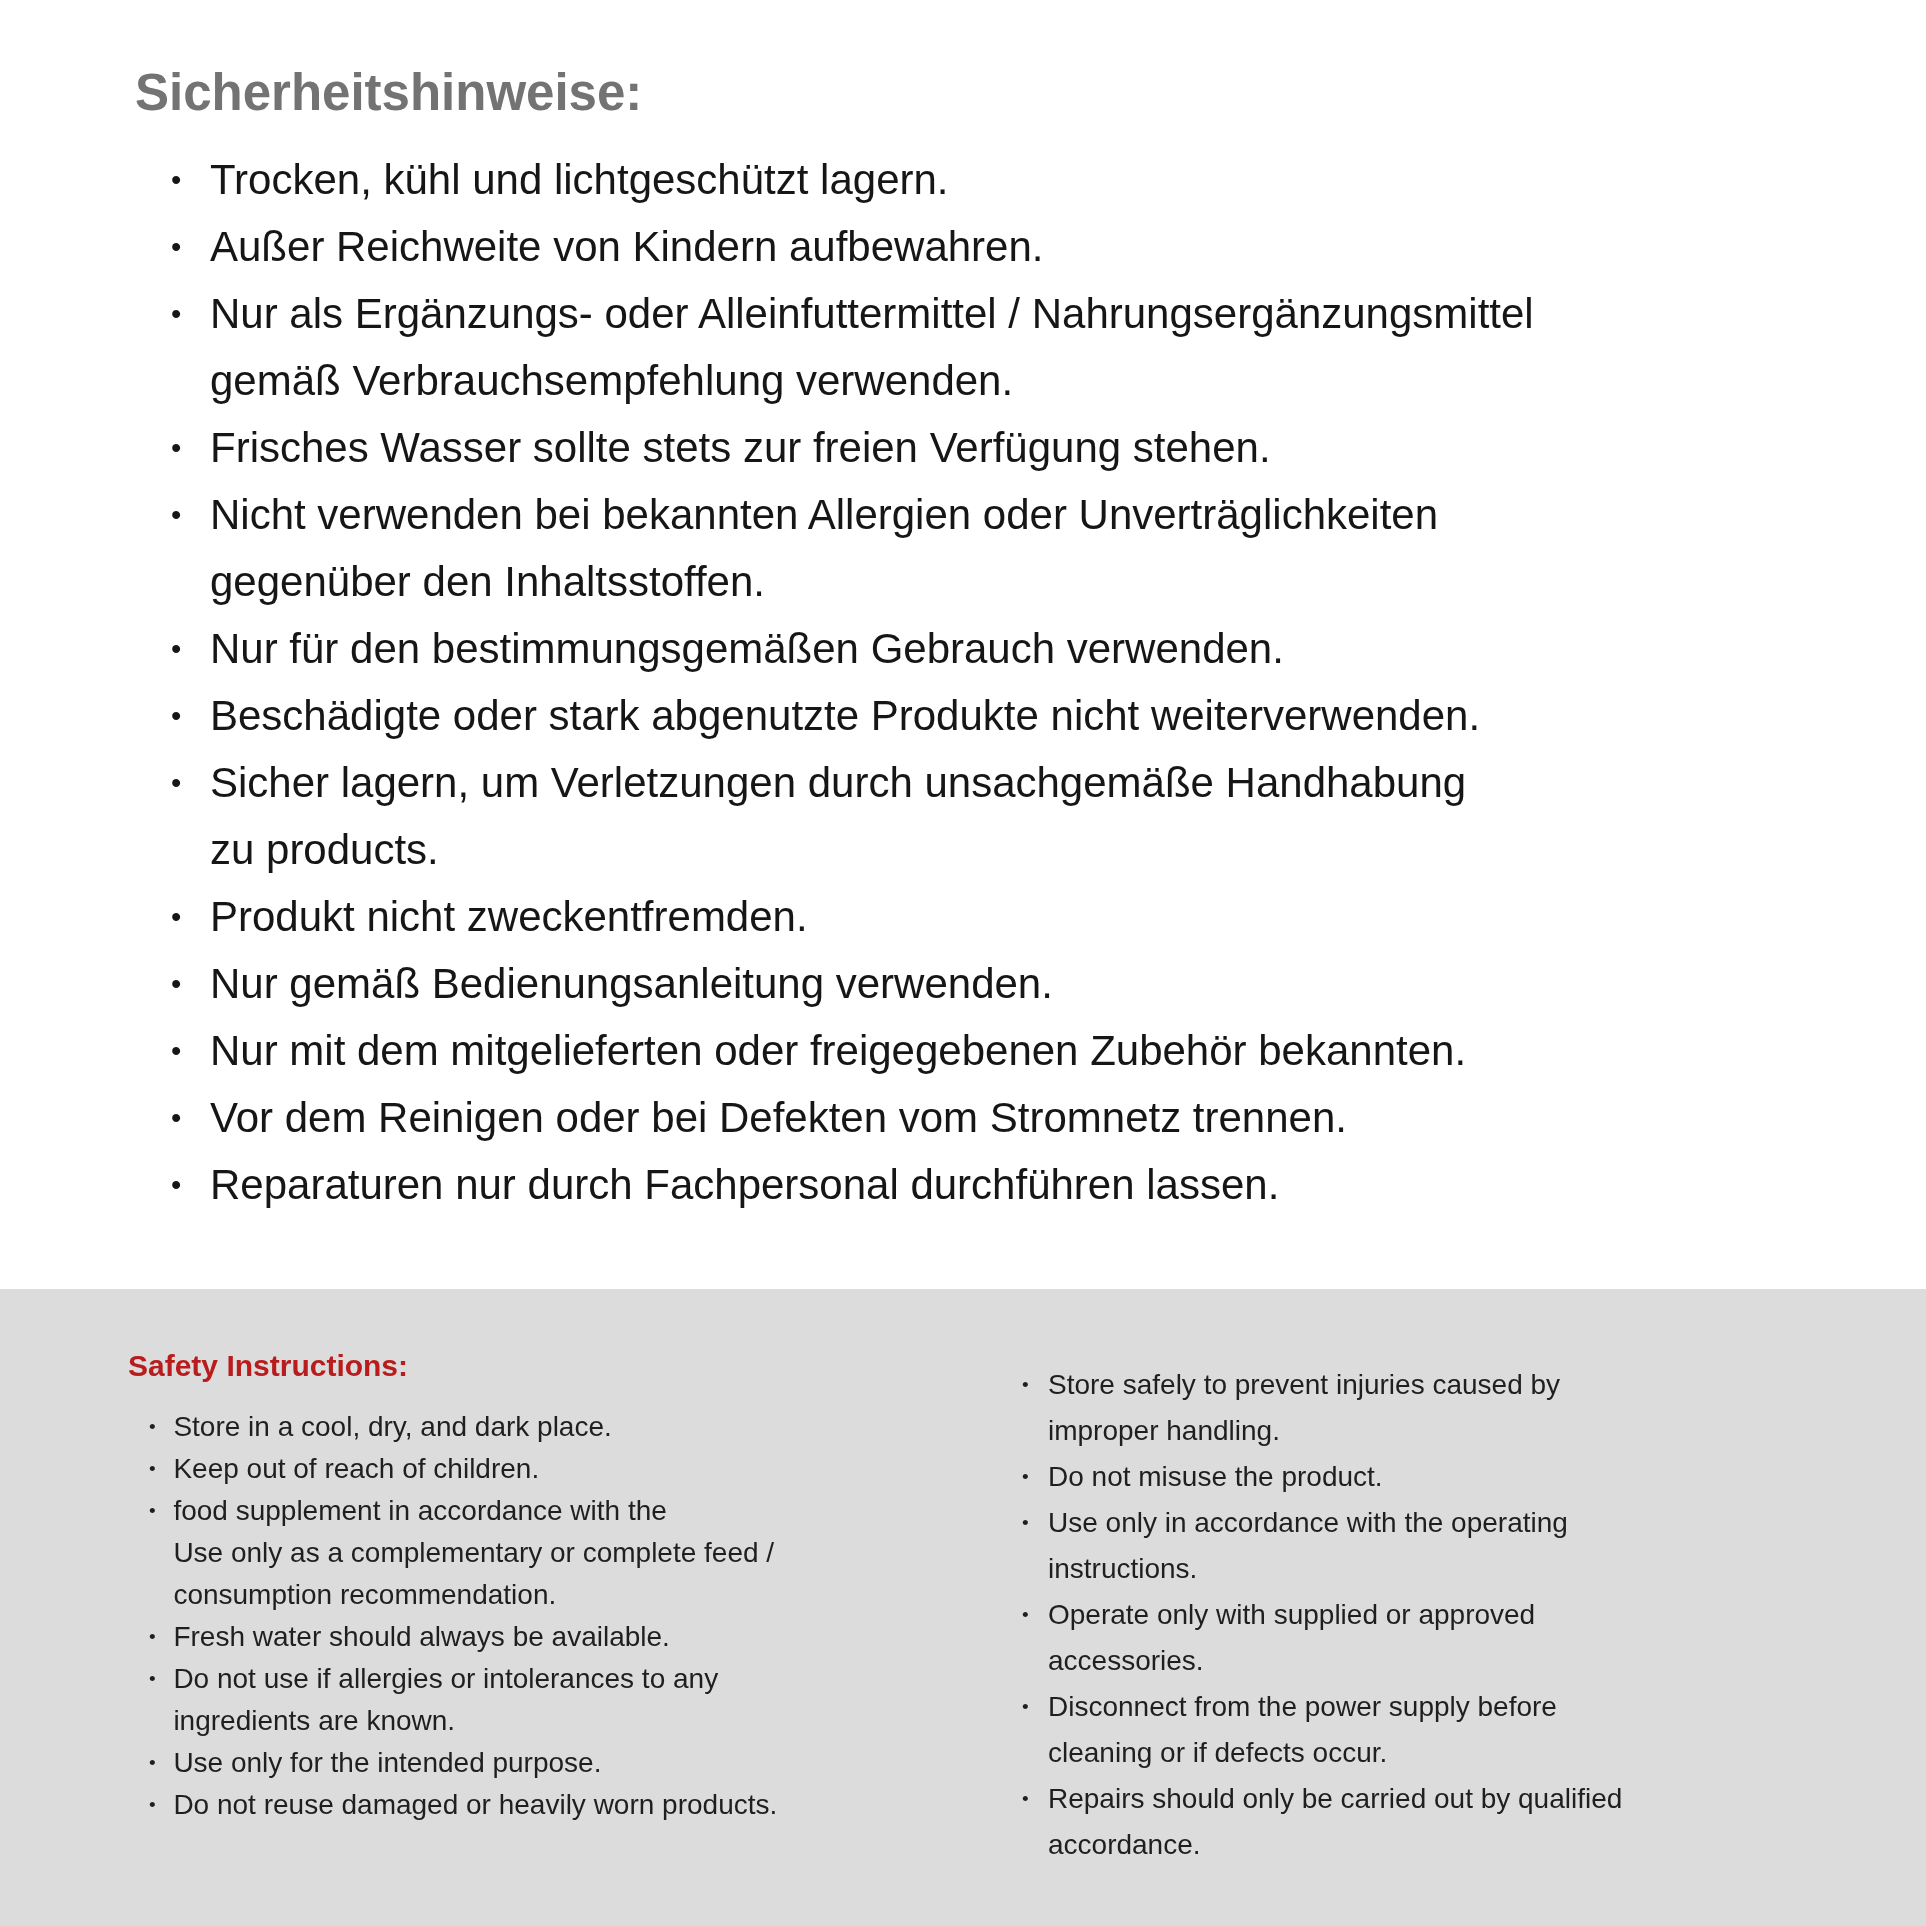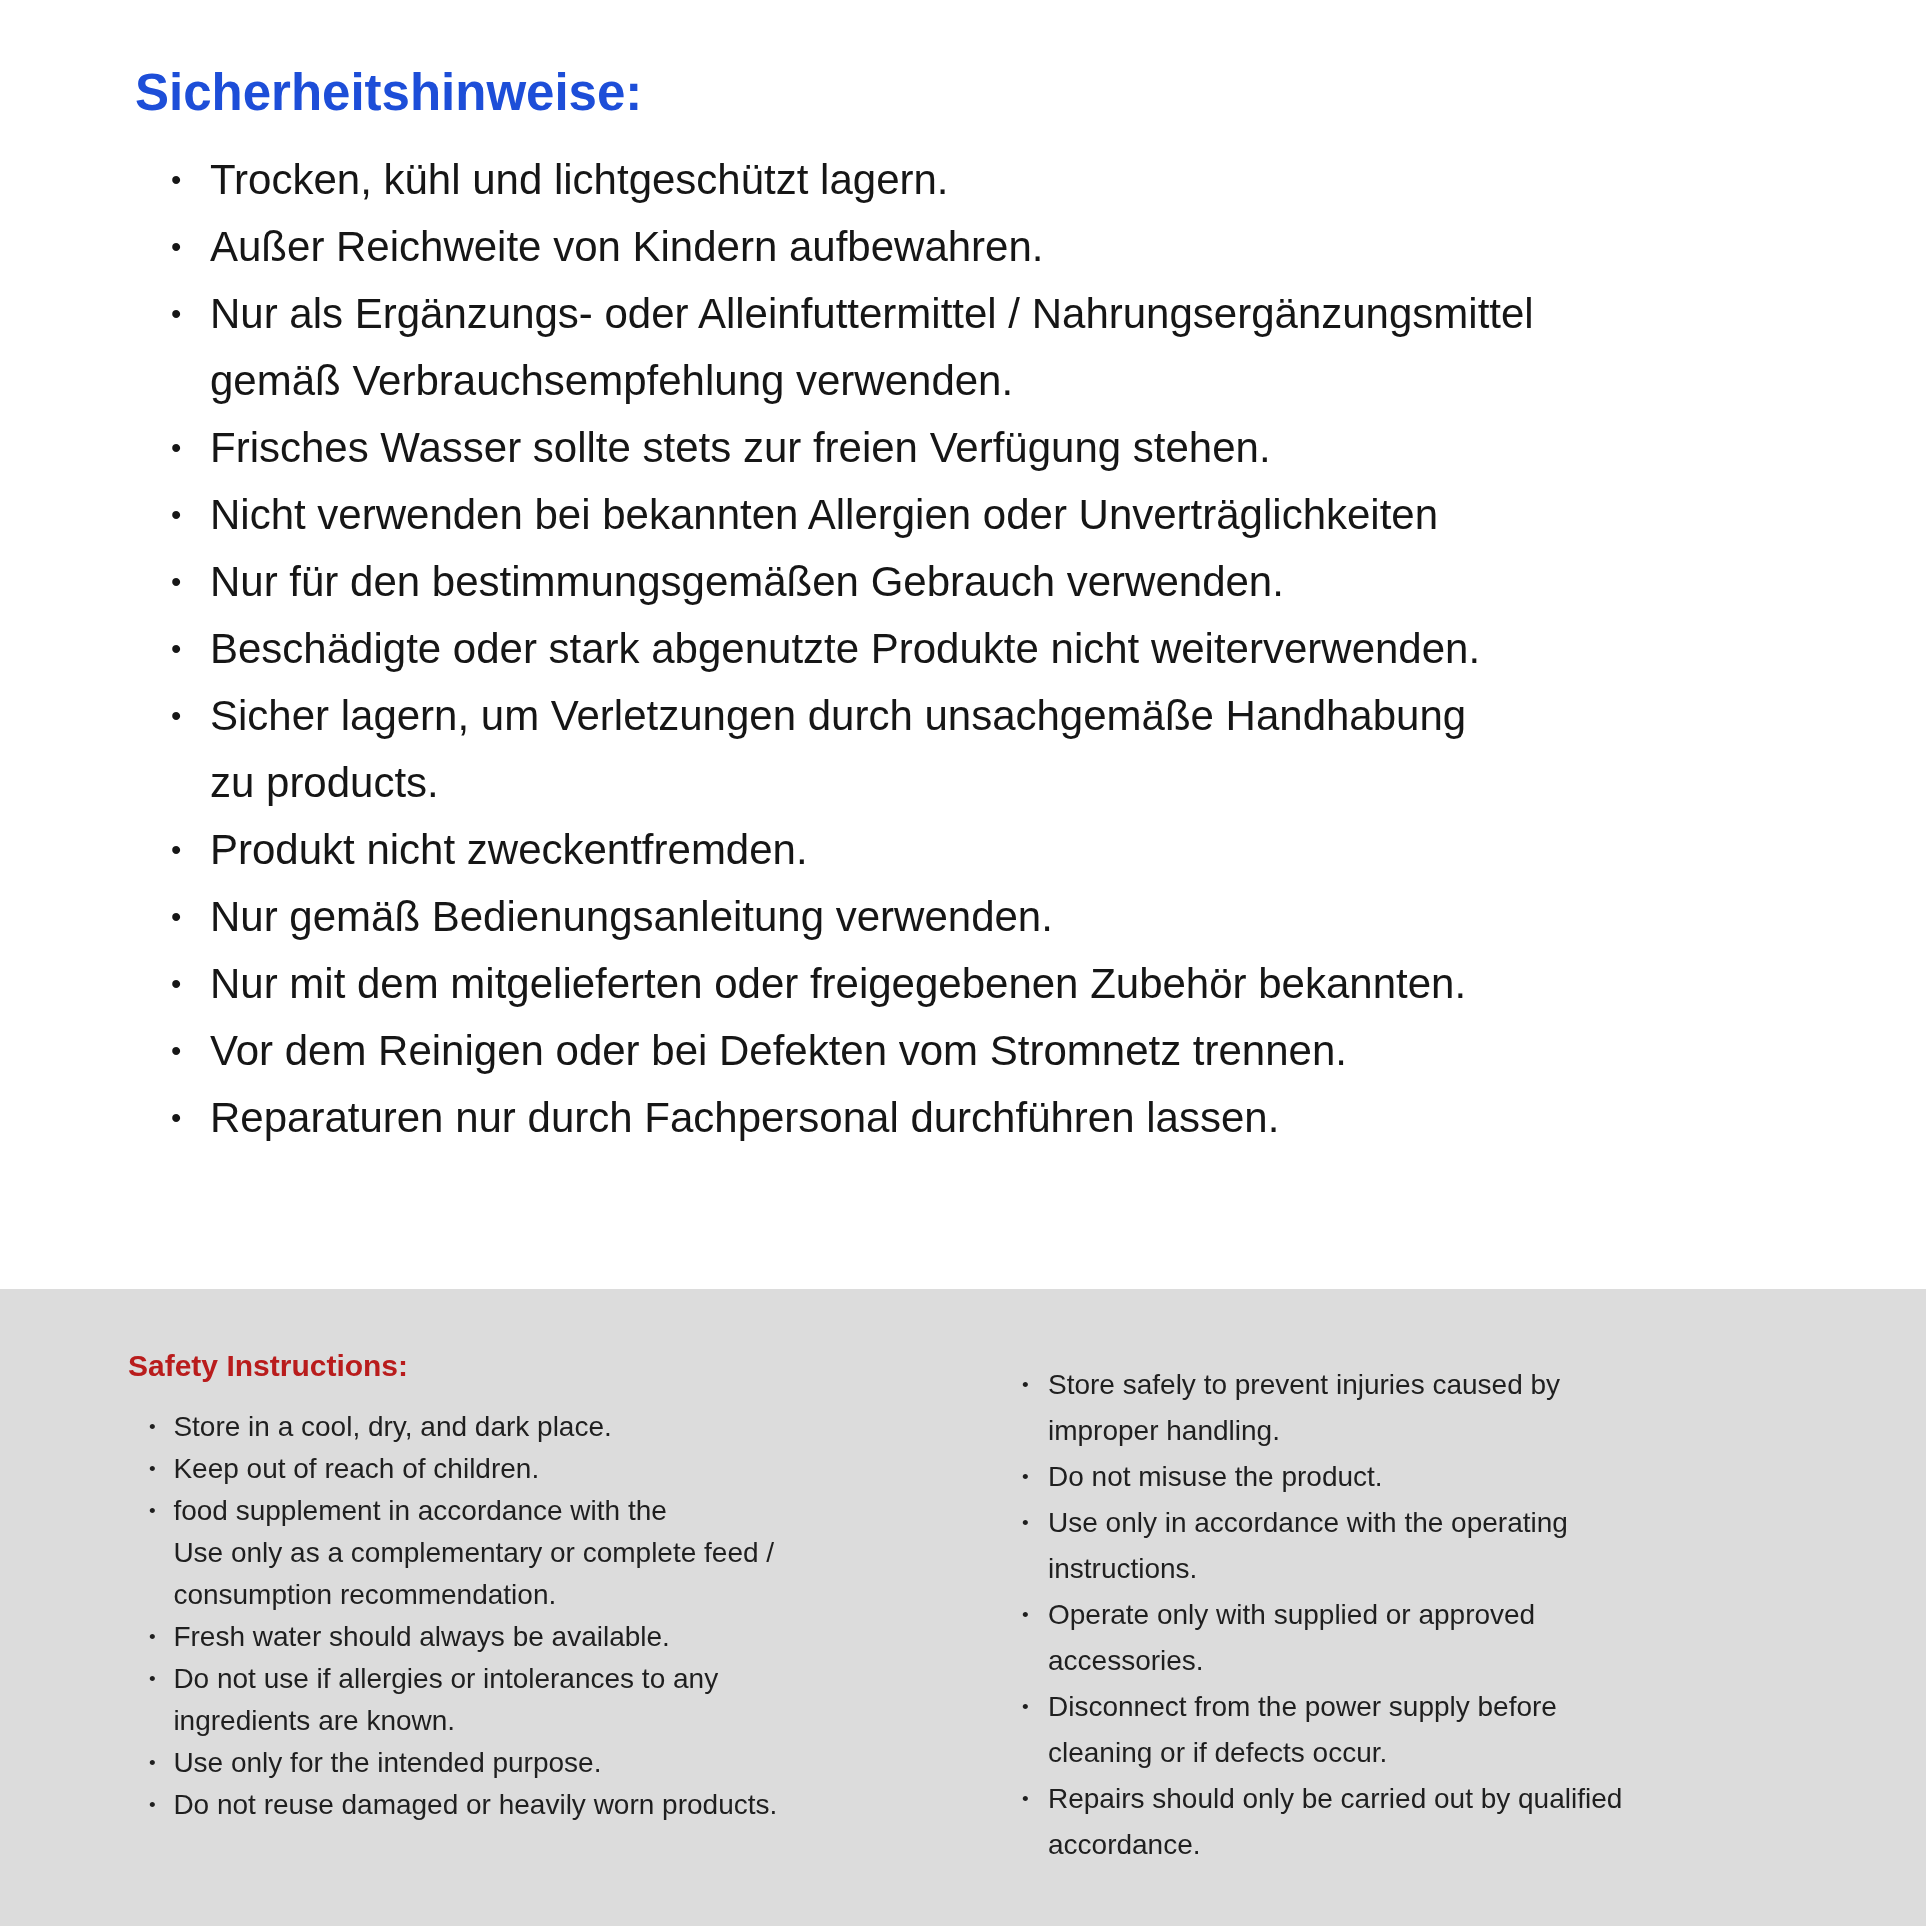--- a/index.html
+++ b/index.html
@@ -8,21 +8,21 @@
     background:#ffffff;
     font-family:"Liberation Sans", sans-serif;
     color:#161616;
     overflow:hidden;
     position:relative;
   }
   .section{position:absolute;}
   
   .de-heading{
     position:absolute;left:135px;top:62px;
-    font-size:51px;font-weight:bold;color:#1d4ed8;
+    font-size:51px;font-weight:bold;color:#737373;
     line-height:62px;white-space:nowrap;
   }
   ul.blist{list-style:none;margin:0;padding:0;}
   .de-list{position:absolute;left:171px;top:146px;}
   .de-list .item{display:flex;font-size:42px;line-height:67px;color:#161616;}
   .de-list .bullet{flex:0 0 39px;font-size:29.5px;line-height:67px;color:#161616;}
   
   .footer-band{
     position:absolute;left:0;top:1289px;width:1926px;height:638px;
     background:#dcdcdc;
@@ -70,20 +70,21 @@
       <li class="item">
         <span class="bullet">•</span>
         <span class="text">
           <span class="line">Frisches Wasser sollte stets zur freien Verfügung stehen.</span>
         </span>
       </li>
       <li class="item">
         <span class="bullet">•</span>
         <span class="text">
           <span class="line">Nicht verwenden bei bekannten Allergien oder Unverträglichkeiten</span>
+          <span class="line">gegenüber den Inhaltsstoffen.</span>
         </span>
       </li>
       <li class="item">
         <span class="bullet">•</span>
         <span class="text">
           <span class="line">Nur für den bestimmungsgemäßen Gebrauch verwenden.</span>
         </span>
       </li>
       <li class="item">
         <span class="bullet">•</span>

